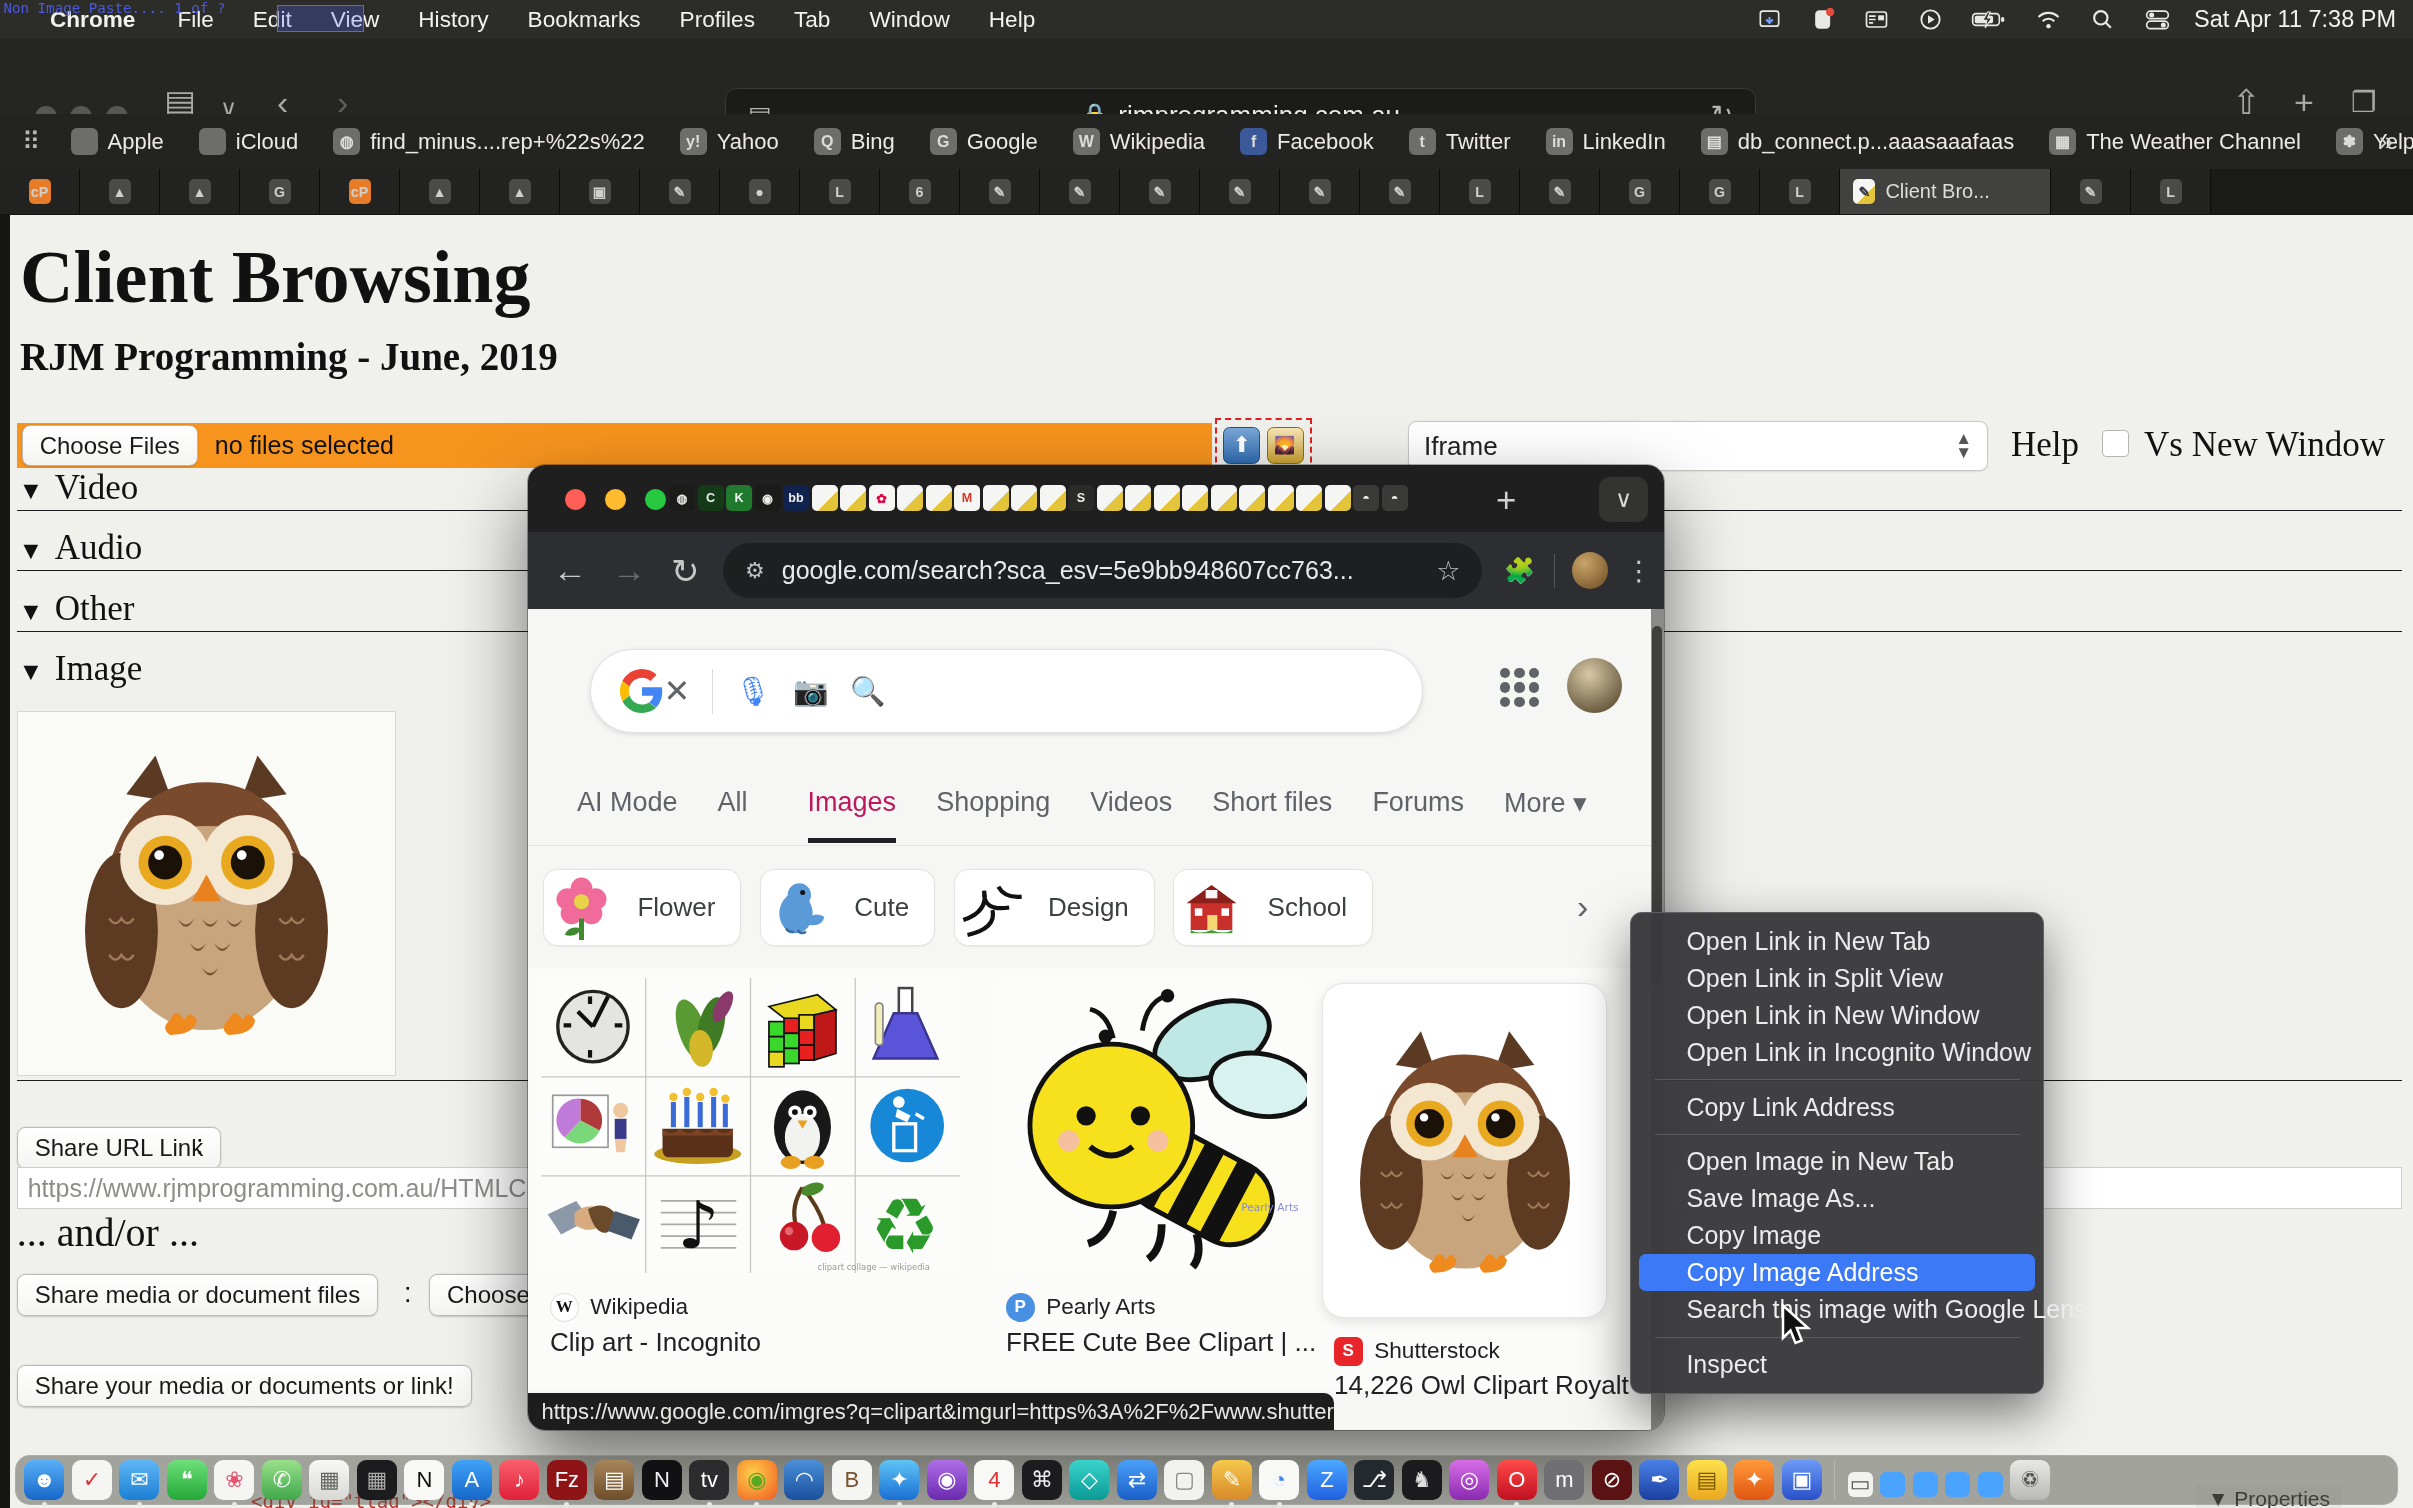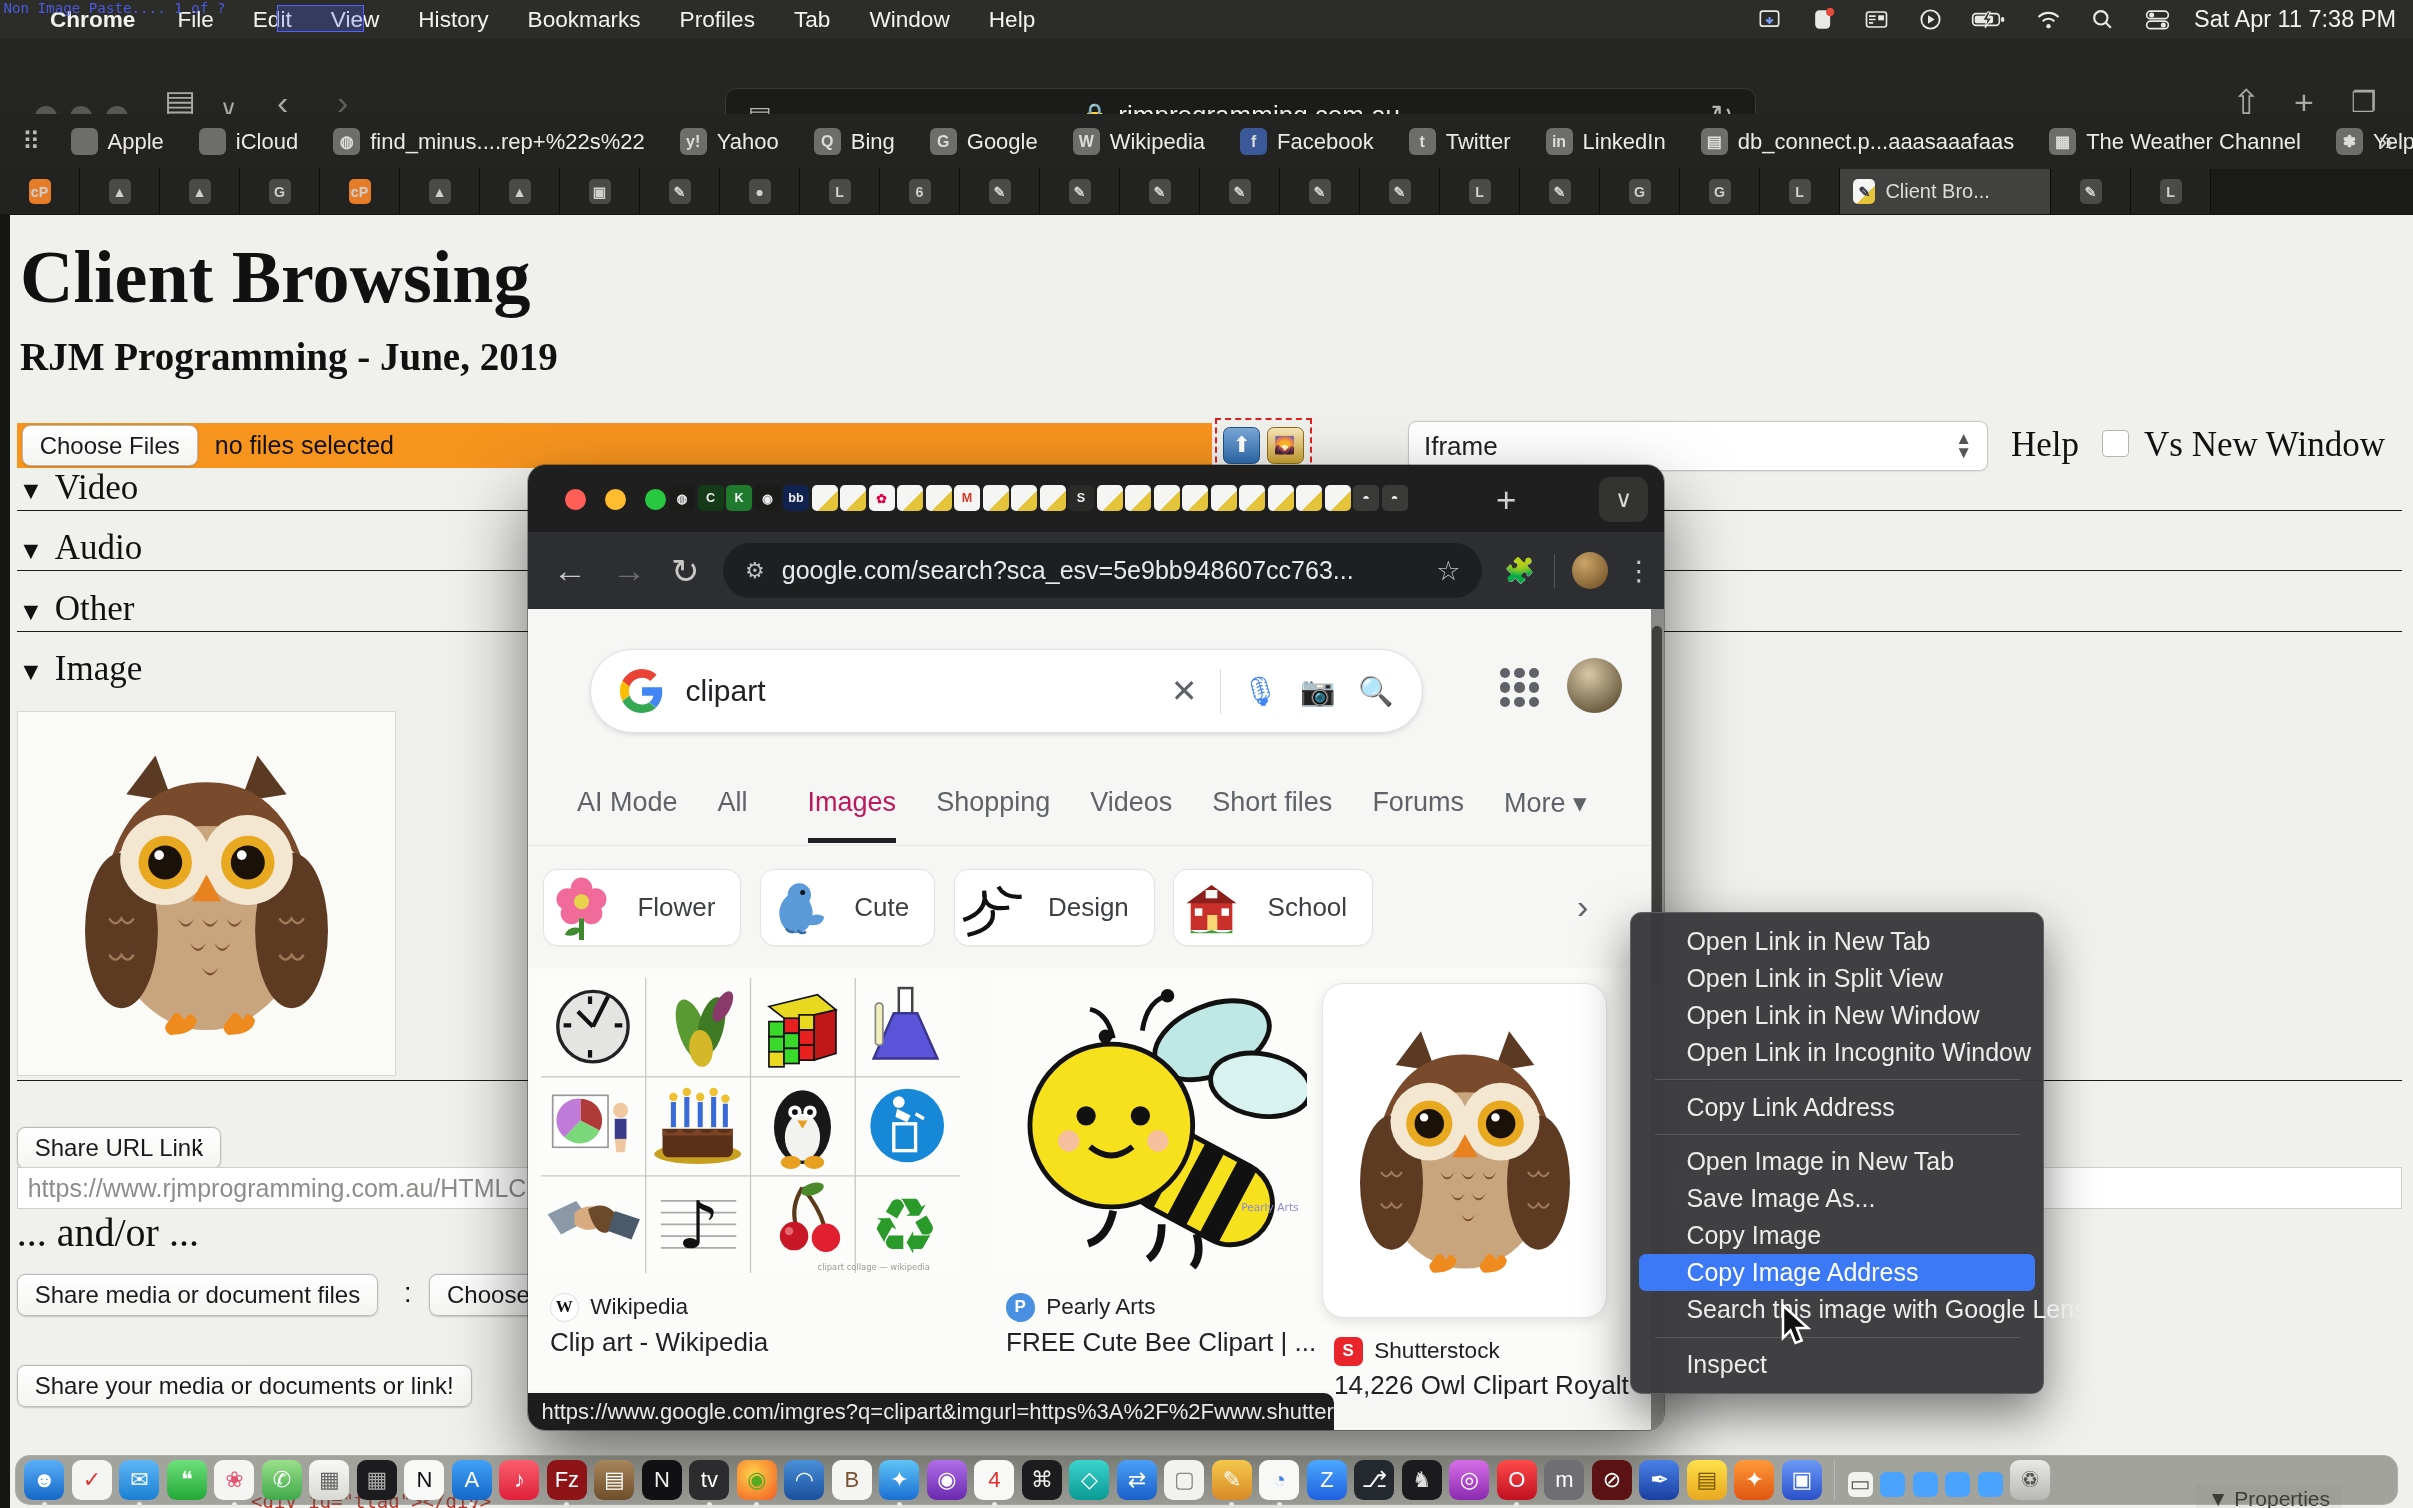--- a/index.html
+++ b/index.html
@@ -475,21 +475,20 @@
   </div>
 
   <div id="icontent">
     <div id="gsearch">
       <svg width="44" height="44" viewBox="0 0 48 48">
         <path d="M24 9.5c3.5 0 6.6 1.2 9.1 3.6l6.8-6.8C35.8 2.4 30.2 0 24 0 14.6 0 6.5 5.4 2.6 13.2l7.9 6.1C12.4 13.4 17.7 9.5 24 9.5z" fill="#ea4335"></path>
         <path d="M46.1 24.6c0-1.6-.1-3.1-.4-4.6H24v9.1h12.4c-.5 2.9-2.2 5.4-4.6 7.1l7.5 5.8c4.4-4.1 6.8-10.1 6.8-17.4z" fill="#4285f4"></path>
         <path d="M10.5 28.7c-.5-1.5-.8-3-.8-4.7s.3-3.2.8-4.7l-7.9-6.1C.9 16.5 0 20.1 0 24s.9 7.5 2.6 10.8l7.9-6.1z" fill="#fbbc05"></path>
         <path d="M24 48c6.2 0 11.4-2 15.3-5.6l-7.5-5.8c-2.1 1.4-4.8 2.2-7.8 2.2-6.3 0-11.6-3.9-13.5-9.8l-7.9 6.1C6.5 42.6 14.6 48 24 48z" fill="#34a853"></path>
       </svg>
-      <span class="q">clipart</span>
       <span class="xi">✕</span>
       <span class="vline"></span>
       <span class="mic">🎙</span>
       <span class="lens">📷</span>
       <span class="mag">🔍</span>
     </div>
     <div id="gapps">
         <i></i>
         <i></i>
         <i></i>
@@ -681,21 +680,21 @@
           </g>
         <g transform="translate(375,236)">
             <text x="18" y="92" font-size="92" fill="#2a9a2a">♻</text>
           </g>
         <text x="330" y="348" font-size="10" fill="#999">clipart collage — wikipedia</text>
       </svg>
       <div class="caption" style="left:22px; top:325px">
         <span class="srcico" style="background:#fff; color:#111; font-family:'Liberation Serif',serif; border:0.8px solid #ddd">W</span>
         <span>Wikipedia</span>
       </div>
-      <div class="rtitle" style="left:22px; top:359px">Clip art - Wikipedia</div>
+      <div class="rtitle" style="left:22px; top:359px">Clip art - Incognito</div>
 
       <svg class="abs" style="left:469px; top:10px" width="310" height="295" viewBox="0 0 320 300">
         <rect width="320" height="300" fill="#fcfcfa"></rect>
         <g stroke="#111" stroke-width="5" fill="none">
             <path d="M120 60 q-6 -26 -24 -30"></path>
             <path d="M150 52 q4 -26 20 -34"></path>
           </g>
         <circle cx="112" cy="58" r="7" fill="#111"></circle>
           <circle cx="176" cy="16" r="7" fill="#111"></circle>
         <ellipse cx="222" cy="62" rx="62" ry="36" fill="#bfe8e4" stroke="#111" stroke-width="5" transform="rotate(-22 222 62)"></ellipse>

